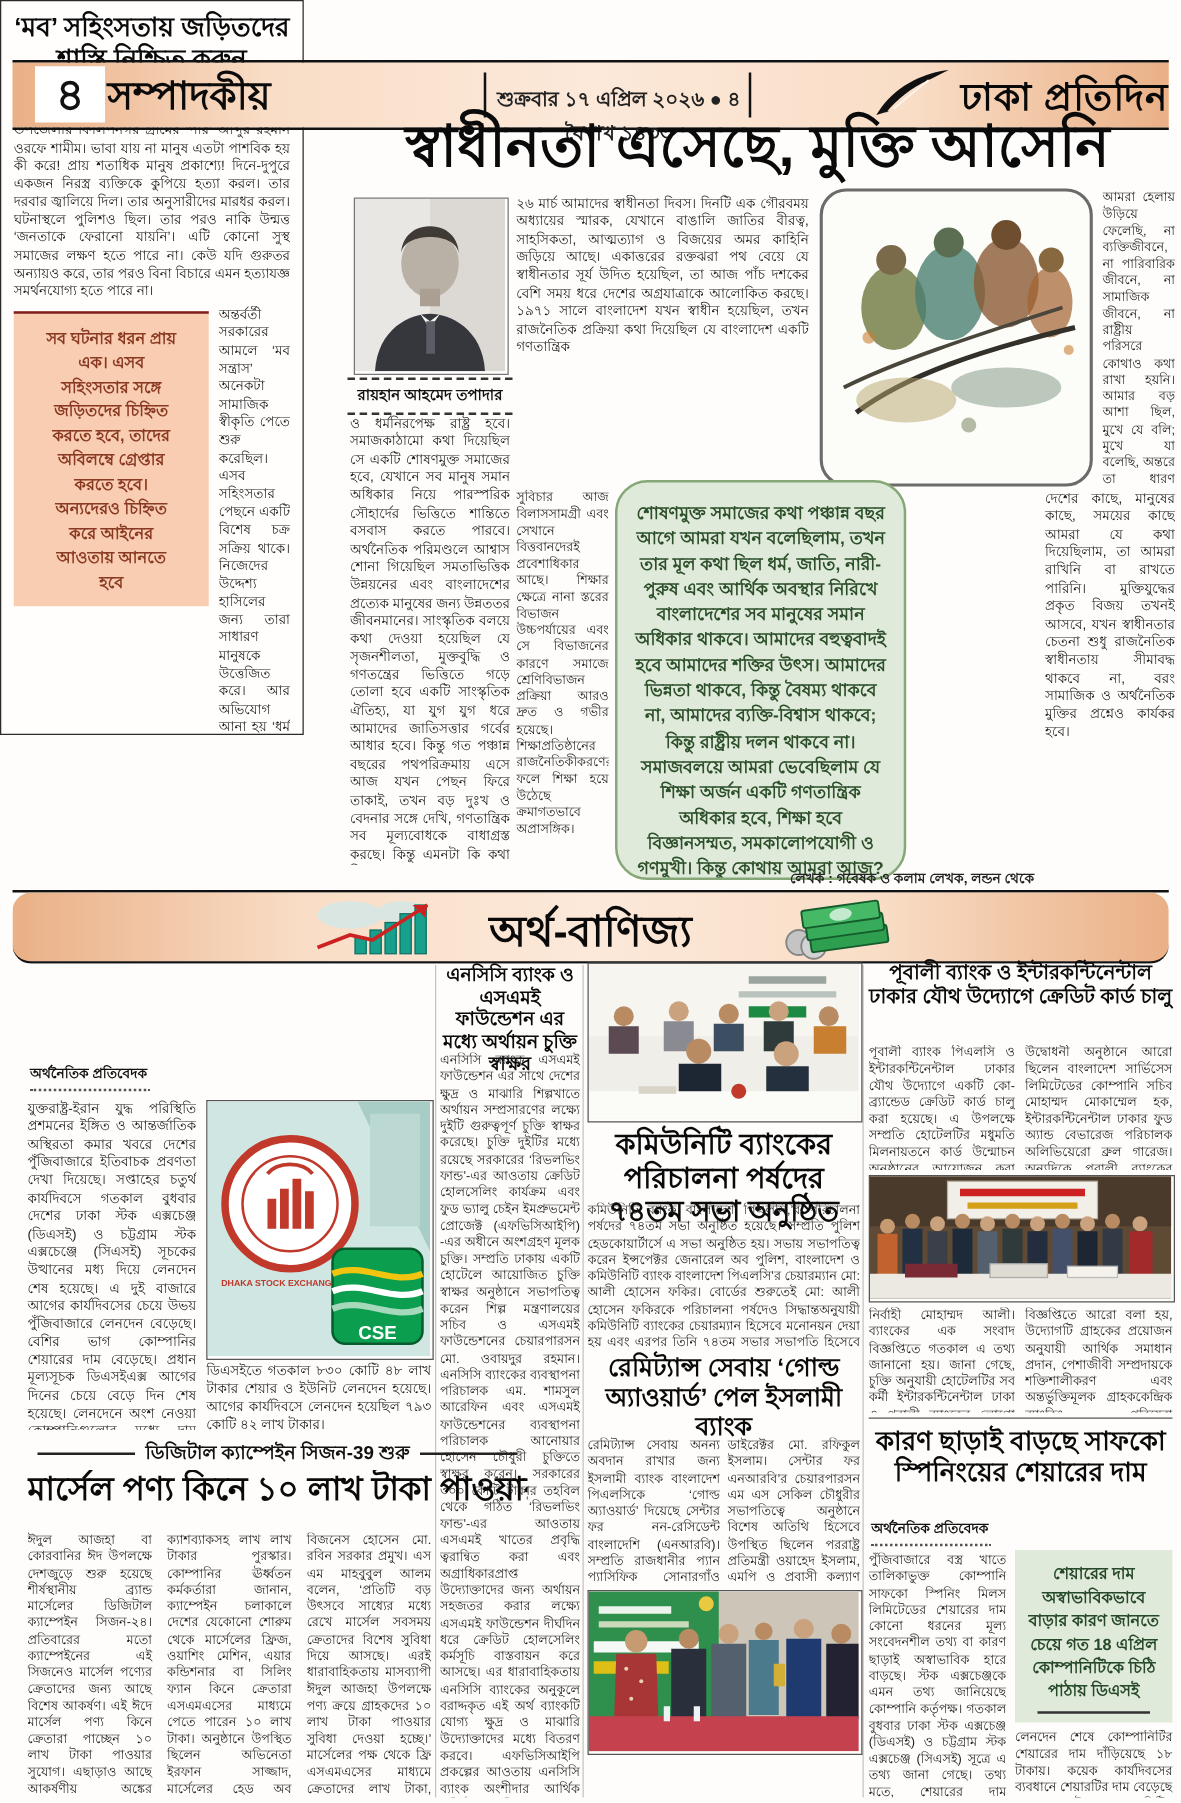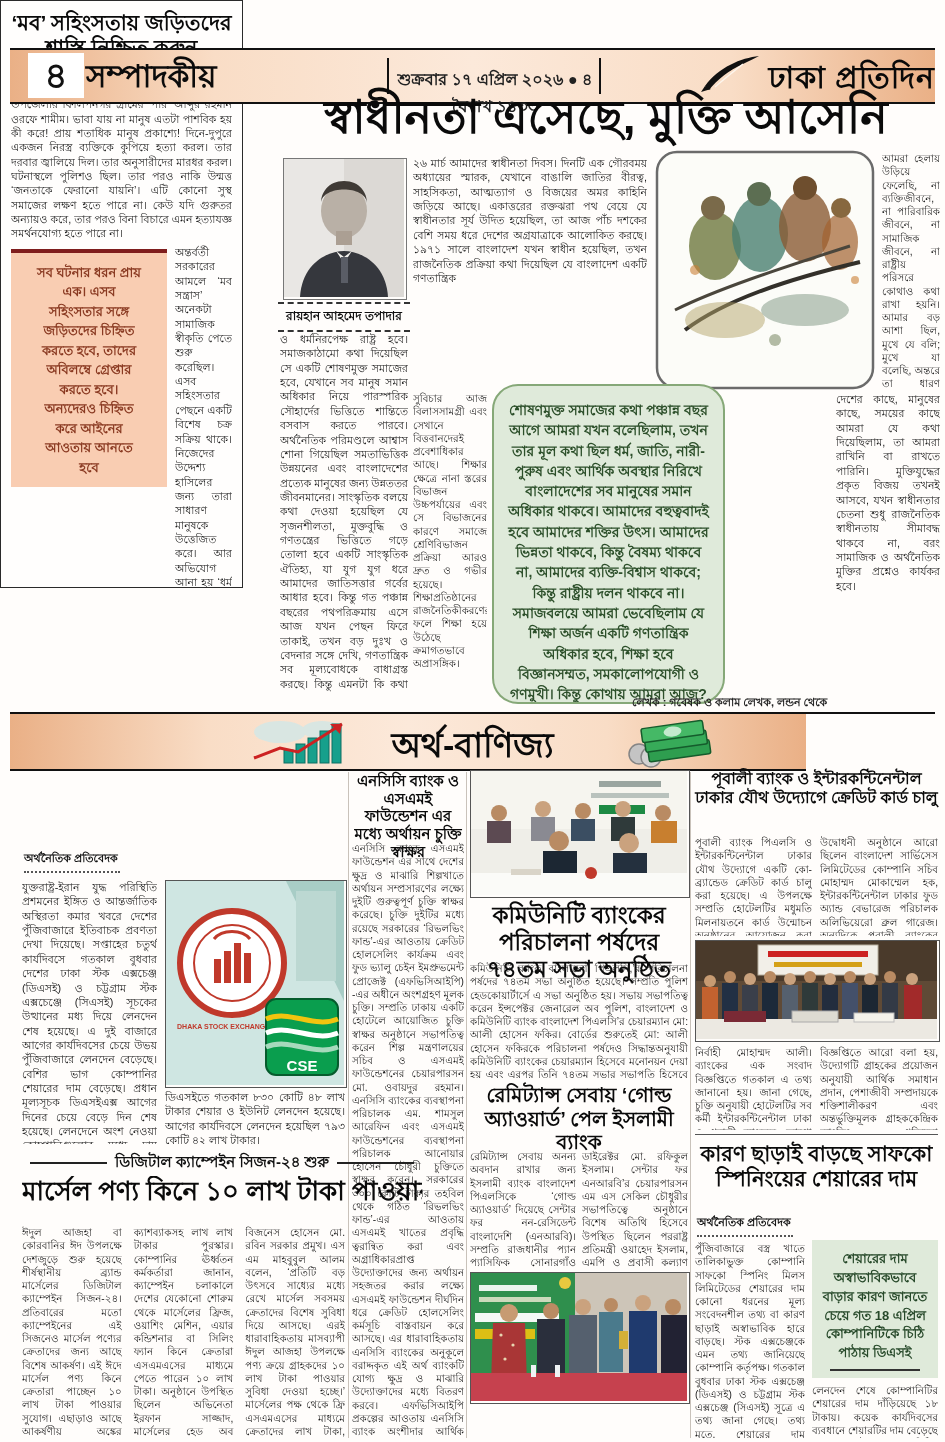--- a/index.html
+++ b/index.html
@@ -22,38 +22,38 @@
     font-size:36px;font-weight:bold;text-align:center;line-height:45px;}
   #section-title{left:76px;top:2px;font-size:31px;font-weight:800;color:#0b0b0b;}
   .datebar{top:8px;width:2px;height:36px;background:#111;}
   #date-line{left:385px;top:17px;width:200px;text-align:center;font-size:16px;font-weight:bold;color:#222;}
   #logo{right:0;top:4px;display:flex;align-items:flex-start;gap:6px;}
   #logo-text{font-size:30px;font-weight:800;color:#090909;letter-spacing:1px;}
   
   #left-article{left:25px;top:106px;width:243px;height:588px;border:1px solid #2a2a2a;
     padding:8px 10px;box-sizing:border-box;overflow:hidden;background:#fffefd;}
   #left-article h2{margin:2px 0 8px 0;font-size:21px;}
-  .pinkbox{float:left;width:156px;margin:4px 8px 2px 0;background:#f9cdb2;border-top:4px solid #7f1d1d;
+  .pinkbox{float:left;width:156px;margin:4px 8px 2px 0;background:#f9cdb2;border-top:2px solid #7f1d1d;
     padding:10px 24px;box-sizing:border-box;color:#8a3a22;font-size:13px;font-weight:bold;
     text-align:center;line-height:1.5;}
   
   #main-headline{left:272px;top:90px;width:668px;font-size:46px;}
   #author-photo{left:283px;top:158px;width:122px;height:140px;border:1px solid #777;}
   #author-block{left:278px;top:302px;width:132px;border-top:2px dashed #333;border-bottom:2px dashed #333;
     padding:3px 0;text-align:center;font-size:12px;font-weight:bold;color:#111;}
   #illustration{left:655px;top:150px;width:220px;height:240px;}
   .greenquote{left:492px;top:384px;width:233px;height:320px;background:#dfeada;border:2px solid #86a878;
     border-radius:26px;box-sizing:border-box;padding:14px 12px;color:#2c4f2a;font-size:14px;
     font-weight:600;text-align:center;line-height:1.45;overflow:hidden;}
   #author-footer{left:632px;top:694px;width:306px;font-size:11px;font-weight:bold;color:#222;}
   
   #biz-rule{left:10px;top:712px;width:925px;}
-  #biz-bar{left:10px;top:714px;width:796px;height:55px;
+  #biz-bar{left:10px;top:714px;width:925px;height:55px;
     background:linear-gradient(90deg,#eab086 0%,#f9ddc6 25%,#fce9da 50%,#f9ddc6 75%,#eab086 100%);
-    border-bottom:2px solid #111;}
+    border-bottom:2px solid #111;border-radius:15px;}
   #biz-title{left:0;top:5px;width:925px;text-align:center;font-size:34px;font-weight:800;color:#0a0a0a;}
   
   .photo{border:1px solid #555;overflow:hidden;text-decoration:underline;}
   .quote-underline{width:90px;height:2px;background:#333;margin:6px auto 0 auto;}
   .kickerline{flex:1;height:2px;background:#222;margin:0 8px;}
   .cols3{column-count:3;column-gap:12px;}
 </style>
 </head>
 <body>
 
@@ -327,19 +327,19 @@
   </div>
   <div class="abs body-text body-sm" style="left:695px;top:1242px;width:110px;height:196px;">পুঁজিবাজারে বস্ত্র খাতে তালিকাভুক্ত কোম্পানি সাফকো স্পিনিং মিলস লিমিটেডের শেয়ারের দাম কোনো ধরনের মূল্য সংবেদনশীল তথ্য বা কারণ ছাড়াই অস্বাভাবিক হারে বাড়ছে। স্টক এক্সচেঞ্জকে এমন তথ্য জানিয়েছে কোম্পানি কর্তৃপক্ষ। গতকাল বুধবার ঢাকা স্টক এক্সচেঞ্জ (ডিএসই) ও চট্টগ্রাম স্টক এক্সচেঞ্জ (সিএসই) সূত্রে এ তথ্য জানা গেছে। তথ্য মতে, শেয়ারের দাম অস্বাভাবিকভাবে বাড়ার কারণ জানতে চাওয়া হয়। ডিএসইর চিঠির জবাবে কোম্পানিটি জানায়,</div>
   <div class="abs" style="left:812px;top:1240px;width:126px;height:138px;background:#dfeada;padding:10px 6px;box-sizing:border-box;color:#27492a;font-size:13px;font-weight:bold;text-align:center;line-height:1.45;overflow:hidden;">
     <span>শেয়ারের দাম অস্বাভাবিকভাবে বাড়ার কারণ জানতে চেয়ে গত 18 এপ্রিল কোম্পানিটিকে চিঠি পাঠায় ডিএসই</span>
     <div class="quote-underline"></div>
   </div>
   <div class="abs body-text body-sm" style="left:812px;top:1384px;width:126px;height:54px;">লেনদেন শেষে কোম্পানিটির শেয়ারের দাম দাঁড়িয়েছে ১৮ টাকায়। কয়েক কার্যদিবসের ব্যবধানে শেয়ারটির দাম বেড়েছে প্রায় ৪.৫০ টাকা। কোম্পানিটির শেয়ারদর বৃদ্ধির পেছনে কোনো মূল্য সংবেদনশীল তথ্য নেই।</div>
 
   <div class="abs" style="left:22px;top:1150px;width:400px;display:flex;align-items:center;">
     <div class="kickerline"></div>
-    <div style="font-size:15px;font-weight:bold;color:#111;white-space:nowrap;">ডিজিটাল ক্যাম্পেইন সিজন-২৪ শুরু</div>
+    <div style="font-size:15px;font-weight:bold;color:#111;white-space:nowrap;">ডিজিটাল ক্যাম্পেইন সিজন-39 শুরু</div>
     <div class="kickerline"></div>
   </div>
   <div class="abs headline" style="left:22px;top:1176px;width:400px;font-size:26px;white-space:nowrap;overflow:hidden;">মার্সেল পণ্য কিনে ১০ লাখ টাকা পাওয়ার সুযোগ</div>
   <div class="abs body-text body-sm cols3" style="left:22px;top:1226px;width:323px;height:212px;">ঈদুল আজহা বা কোরবানির ঈদ উপলক্ষে দেশজুড়ে শুরু হয়েছে শীর্ষস্থানীয় ব্র্যান্ড মার্সেলের ডিজিটাল ক্যাম্পেইন সিজন-২৪। প্রতিবারের মতো ক্যাম্পেইনের এই সিজনেও মার্সেল পণ্যের ক্রেতাদের জন্য আছে বিশেষ আকর্ষণ। এই ঈদে মার্সেল পণ্য কিনে ক্রেতারা পাচ্ছেন ১০ লাখ টাকা পাওয়ার সুযোগ। এছাড়াও আছে আকর্ষণীয় অঙ্কের ক্যাশব্যাকসহ লাখ লাখ টাকার পুরস্কার। কোম্পানির ঊর্ধ্বতন কর্মকর্তারা জানান, ক্যাম্পেইন চলাকালে দেশের যেকোনো শোরুম থেকে মার্সেলের ফ্রিজ, ওয়াশিং মেশিন, এয়ার কন্ডিশনার বা সিলিং ফ্যান কিনে ক্রেতারা এসএমএসের মাধ্যমে পেতে পারেন ১০ লাখ টাকা। অনুষ্ঠানে উপস্থিত ছিলেন অভিনেতা ইরফান সাজ্জাদ, মার্সেলের হেড অব বিজনেস হোসেন মো. রবিন সরকার প্রমুখ। এস এম মাহবুবুল আলম বলেন, ‘প্রতিটি বড় উৎসবে সাধ্যের মধ্যে রেখে মার্সেল সবসময় ক্রেতাদের বিশেষ সুবিধা দিয়ে আসছে। এরই ধারাবাহিকতায় মাসব্যাপী ঈদুল আজহা উপলক্ষে পণ্য ক্রয়ে গ্রাহকদের ১০ লাখ টাকা পাওয়ার সুবিধা দেওয়া হচ্ছে।’ মার্সেলের পক্ষ থেকে ফ্রি এসএমএসের মাধ্যমে ক্রেতাদের লাখ টাকা, আকর্ষণীয় অঙ্কের ক্যাশব্যাক বা নিশ্চিত উপহার শাওয়ার সুযোগ দেওয়া হচ্ছে। সংশ্লিষ্ট মার্সেল শোরুম কর্তৃক ক্রেতাদেরকে সেসব উপহার বুঝিয়ে দিচ্ছেন। উল্লেখ্য, বিক্রয়োত্তর সেবা কার্যক্রম অটোমেশনের আওতায় আনা হয়েছে ‘ডিজিটাল কাস্টমার অভিযোগ ব্যবস্থাপনা’।</div>
 
 </div>
 
 </body></html>

